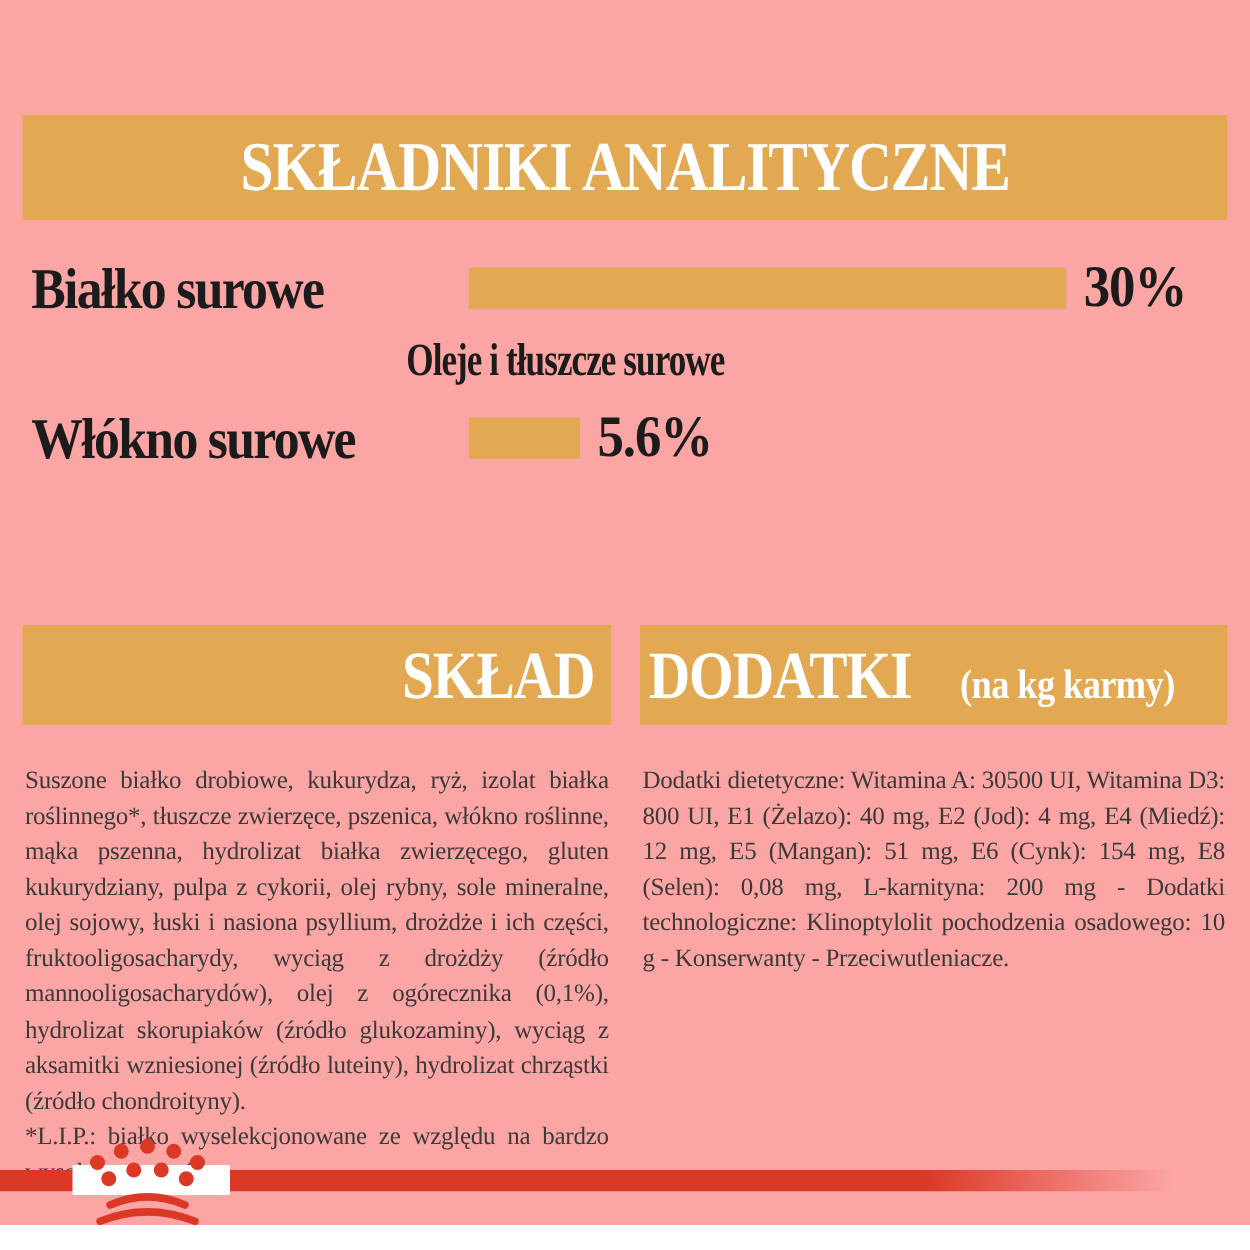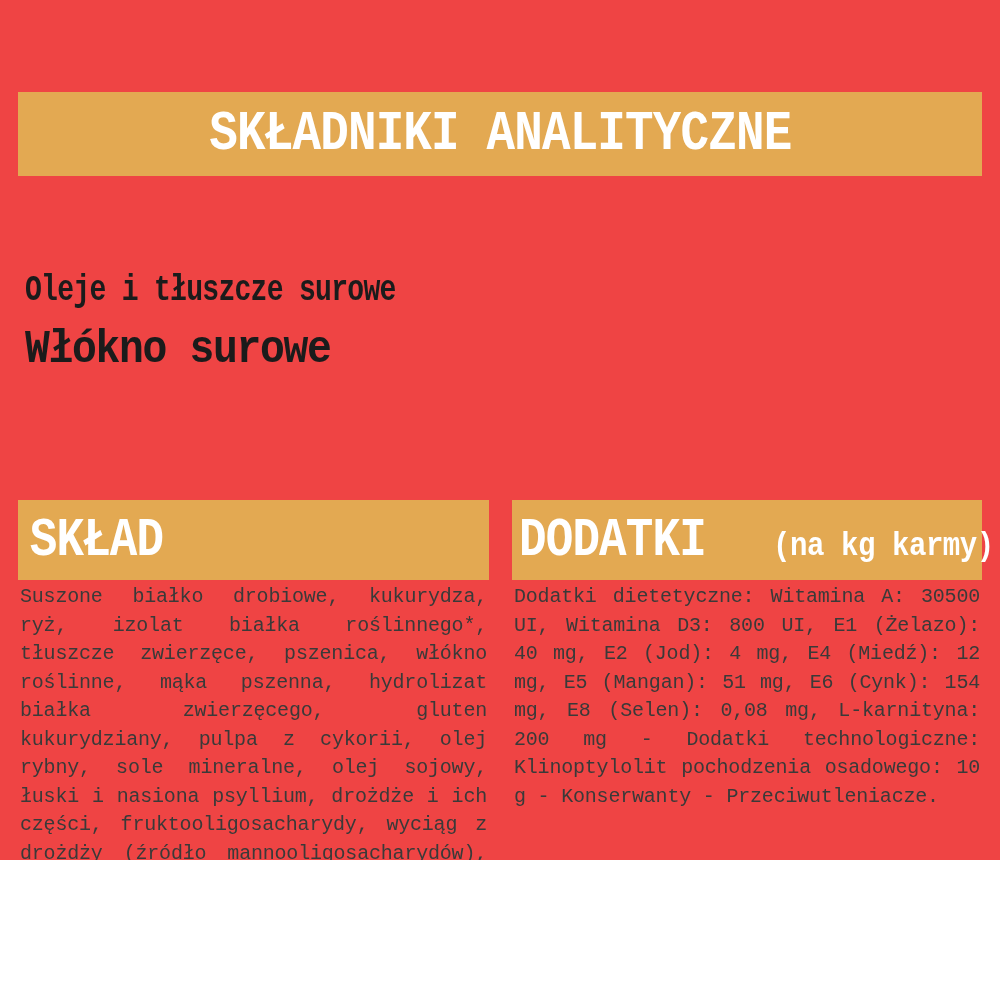--- a/index.html
+++ b/index.html
@@ -1,66 +1,66 @@
 <!DOCTYPE html>
 <html style="--gold: #E3A952; --red: #DC3826; --text: #3A3A39; --chart_label: #1B1B1B;"><head>
 <meta charset="utf-8">
 <style>
   html,body { margin:0; padding:0; background:#ffffff; }
   .page {
-    position:relative; width:1000px; height:860px; overflow:hidden;
-    background:#ef4444; font-family:Liberation Mono, monospace;
+    position:relative; width:1000px; height:980px; overflow:hidden;
+    background:#fca5a5; font-family:Liberation Serif, serif;
   }
   .banner { background:var(--gold); }
   .top-banner {
     position:absolute; left:18px; top:92px; width:964px; height:84px;
     display:flex; align-items:center; justify-content:center;
   }
   .banner-title {
     display:inline-block; color:#ffffff; font-weight:bold; font-size:56px;
     letter-spacing:-1px; transform:scaleX(0.85); white-space:nowrap;
   }
   
   .chart-row {
     position:absolute; left:25px; right:25px; height:46px;
     display:flex; align-items:center;
   }
-  .row1 { top:207px; } .row2 { top:267px; } .row3 { top:327px;align-items:center; }
+  .row1 { top:207px; } .row2 { top:267px;flex-direction:column; } .row3 { top:327px;align-items:center; }
   .chart-label {
     width:350px; flex:none; color:var(--chart_label); font-weight:bold;
     font-size:46px; letter-spacing:-1.5px; transform:scaleX(0.9);
     transform-origin:left center; white-space:nowrap;
   }
   .row2 .chart-label { font-size:37px; transform:scaleX(0.76); letter-spacing:-1px; }
   .bar-area { flex:1; display:flex; align-items:center; height:46px; }
   .bar { height:33px; background:var(--gold); flex:none; }
   .pct {
     margin-left:14px; color:var(--chart_label); font-weight:bold; font-size:47px;
     letter-spacing:-1px; transform:scaleX(0.9); transform-origin:left center;
     white-space:nowrap; display:inline-block;
   }
   
   .col { position:absolute; top:500px; }
   .col-left  { left:18px;  width:471px; }
   .col-right { left:512px; width:470px; }
-  .col-banner { height:80px; display:flex; align-items:center; justify-content:flex-start; }
+  .col-banner { height:80px; display:flex; align-items:center; justify-content:flex-end; }
   .col-banner.left-align { justify-content:flex-start; padding-left:7px; box-sizing:border-box; }
   .col-title {
     display:inline-block; color:#ffffff; font-weight:bold; font-size:54px;
     letter-spacing:-1px; transform:scaleX(0.85); white-space:nowrap;
   }
-  .title-pair { display:flex; align-items:baseline;gap:32px; }
+  .title-pair { display:flex; align-items:baseline; }
   .title-pair .col-title { transform-origin:left bottom; }
   .col-subtitle {
     display:inline-block; color:#ffffff; font-weight:bold; font-size:33px;
     letter-spacing:-0.5px; transform:scaleX(0.88); transform-origin:left bottom;
     white-space:nowrap; margin-left:2px;
   }
   .body-text {
-    margin:3px 0 0 0; padding:0 2px 0 2px;
+    margin:30px 0 0 0; padding:0 2px 0 2px;
     color:var(--text); font-size:20px; line-height:28.5px;
     text-align:justify; letter-spacing:-0.2px;
   }
   .footnote { margin-top:0; }
   
   .red-bar {
     position:absolute; left:0; top:936px; width:940px; height:17px;
     background:linear-gradient(90deg, var(--red) 0px, var(--red) 740px, rgba(220,56,38,0) 938px);
   }
   .bar-gap { position:absolute; left:58px; top:932px; width:126px; height:24px; background:#ffffff; }
@@ -68,27 +68,38 @@
 </style>
 </head>
 <body>
 
 <div class="page">
 
   <div class="banner top-banner">
     <span class="banner-title">SKŁADNIKI ANALITYCZNE</span>
   </div>
 
+  <div class="chart-row row1">
+    <div class="chart-label">Białko surowe</div>
+    <div class="bar-area">
+      <div class="bar" style="width: 478px;"></div>
+      <span class="pct">30%</span>
+    </div>
+  </div>
 
   <div class="chart-row row2">
     <div class="chart-label">Oleje i tłuszcze surowe</div>
   </div>
 
   <div class="chart-row row3">
     <div class="chart-label">Włókno surowe</div>
+    <div class="bar-area">
+      <div class="bar" style="width: 89px;"></div>
+      <span class="pct">5.6%</span>
+    </div>
   </div>
 
   <div class="col col-left">
     <div class="banner col-banner">
       <span class="col-title">SKŁAD</span>
     </div>
     <p class="body-text">Suszone białko drobiowe, kukurydza, ryż, izolat białka roślinnego*, tłuszcze zwierzęce, pszenica, włókno roślinne, mąka pszenna, hydrolizat białka zwierzęcego, gluten kukurydziany, pulpa z cykorii, olej rybny, sole mineralne, olej sojowy, łuski i nasiona psyllium, drożdże i ich części, fruktooligosacharydy, wyciąg z drożdży (źródło mannooligosacharydów), olej z ogórecznika (0,1%), hydrolizat skorupiaków (źródło glukozaminy), wyciąg z aksamitki wzniesionej (źródło luteiny), hydrolizat chrząstki (źródło chondroityny).</p>
     <p class="body-text footnote">*L.I.P.: białko wyselekcjonowane ze względu na bardzo wysoką strawność.</p>
   </div>
 

